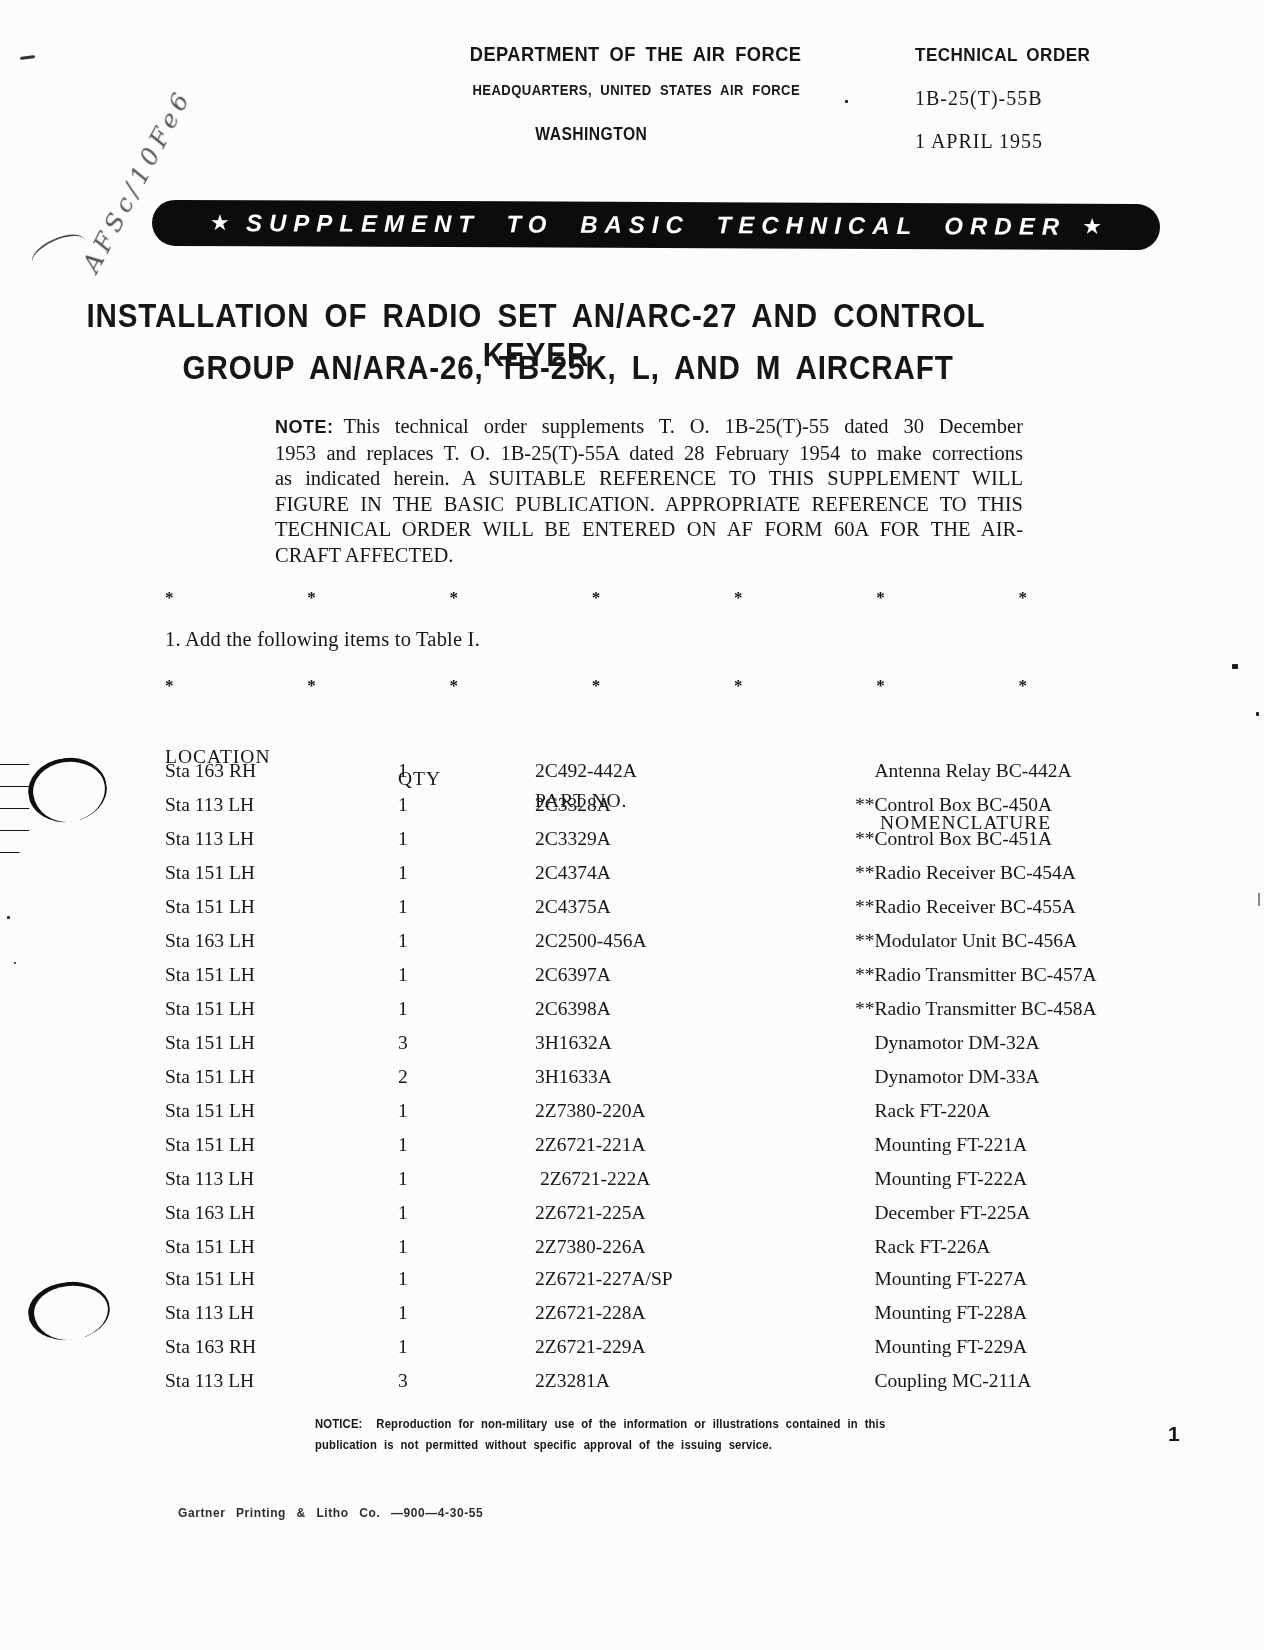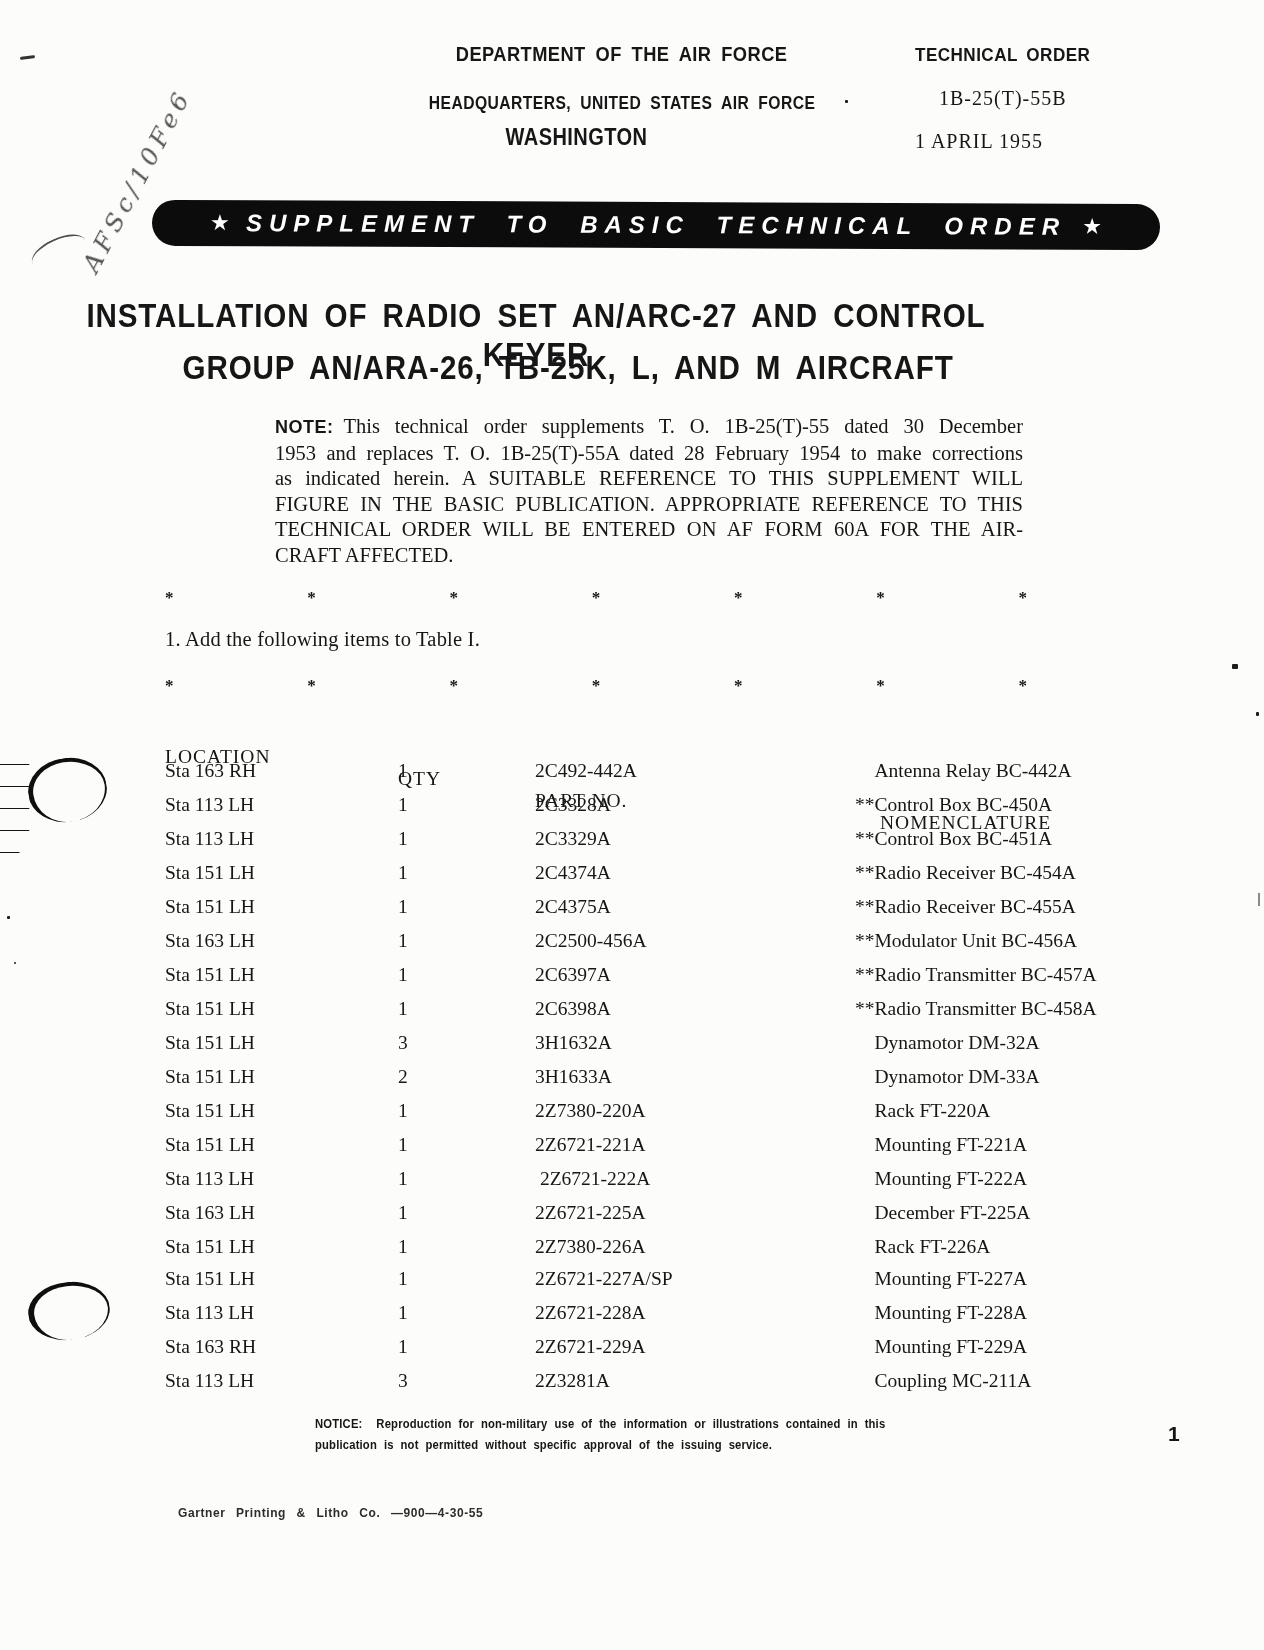--- a/index.html
+++ b/index.html
@@ -3,21 +3,21 @@
 <meta charset="utf-8">
 <style>
   html,body{margin:0;padding:0;background:#e8e8e6;}
   .page{position:relative;width:1264px;height:1650px;margin:0 auto;background:#fcfcfa;color:#161616;overflow:hidden;
         font-family:"Liberation Serif", serif;}
   .abs{position:absolute;}
   .gothic{font-family:"Liberation Sans", sans-serif;font-weight:700;}
   .cond{display:inline-block;transform:scaleX(.87);transform-origin:center;}
   .cond-l{display:inline-block;transform:scaleX(.9);transform-origin:left center;}
 
-  .hdr-center{left:222px;width:800px;text-align:center;letter-spacing:.5px;word-spacing:5px;}
+  .hdr-center{left:236px;width:800px;text-align:center;letter-spacing:.5px;word-spacing:5px;}
   .hdr-right{left:915px;}
   .to-num,.to-date{font-family:"Liberation Serif", serif;font-size:20px;letter-spacing:1px;}
 
   .banner{left:152px;top:202px;width:1008px;height:46px;background:#0c0c0c;border-radius:24px;
           display:flex;align-items:center;justify-content:space-between;padding:0 58px;box-sizing:border-box;
           transform:rotate(.25deg);}
   .banner .star{color:#fff;font-size:22px;line-height:1;}
   .banner .btxt{color:#fff;font-family:"Liberation Sans", sans-serif;font-weight:700;font-style:italic;
           font-size:24px;letter-spacing:7px;word-spacing:13px;white-space:nowrap;}
 
@@ -68,31 +68,31 @@
   <div class="abs speck" style="left:845px;top:100px;width:3px;height:3px;"></div>
   <div class="abs speck" style="left:1232px;top:664px;width:6px;height:5px;"></div>
   <div class="abs speck" style="left:1256px;top:712px;width:3px;height:4px;"></div>
   <div class="abs speck" style="left:7px;top:916px;width:3px;height:3px;"></div>
   <div class="abs speck" style="left:14px;top:962px;width:2px;height:2px;"></div>
   <div class="abs" style="left:1258px;top:893px;width:2px;height:13px;background:#8a8a8a;"></div>
 
   <div class="abs hdr-center gothic" style="top:42px;font-size:21px;">
     <span class="cond">DEPARTMENT OF THE AIR FORCE</span>
   </div>
-  <div class="abs hdr-center gothic" style="top:81px;font-size:18px;margin-top:12px;">
+  <div class="abs hdr-center gothic" style="top:81px;font-size:15px;">
     <span class="cond">HEADQUARTERS, UNITED STATES AIR FORCE</span>
   </div>
-  <div class="abs hdr-center gothic" style="top:124px;font-size:23px;transform:translateX(-45px);">
+  <div class="abs hdr-center gothic" style="top:124px;font-size:18px;transform:translateX(-45px);">
     <span class="cond">WASHINGTON</span>
   </div>
 
   <div class="abs hdr-right gothic" style="top:44px;font-size:19px;letter-spacing:.5px;word-spacing:4px;">
     <span class="cond-l">TECHNICAL ORDER</span>
   </div>
-  <div class="abs hdr-right to-num" style="top:87px;margin-left:24px;">1B-25(T)-55B</div>
+  <div class="abs hdr-right to-num" style="top:87px;">1B-25(T)-55B</div>
   <div class="abs hdr-right to-date" style="top:130px;">1 APRIL 1955</div>
 
   <div class="abs banner">
     <span class="star">★</span>
     <span class="btxt">SUPPLEMENT TO BASIC TECHNICAL ORDER</span>
     <span class="star">★</span>
   </div>
 
   <div class="abs title-line gothic" style="top:296px;">
     <span class="cond">INSTALLATION OF RADIO SET AN/ARC-27 AND CONTROL KEYER</span>

